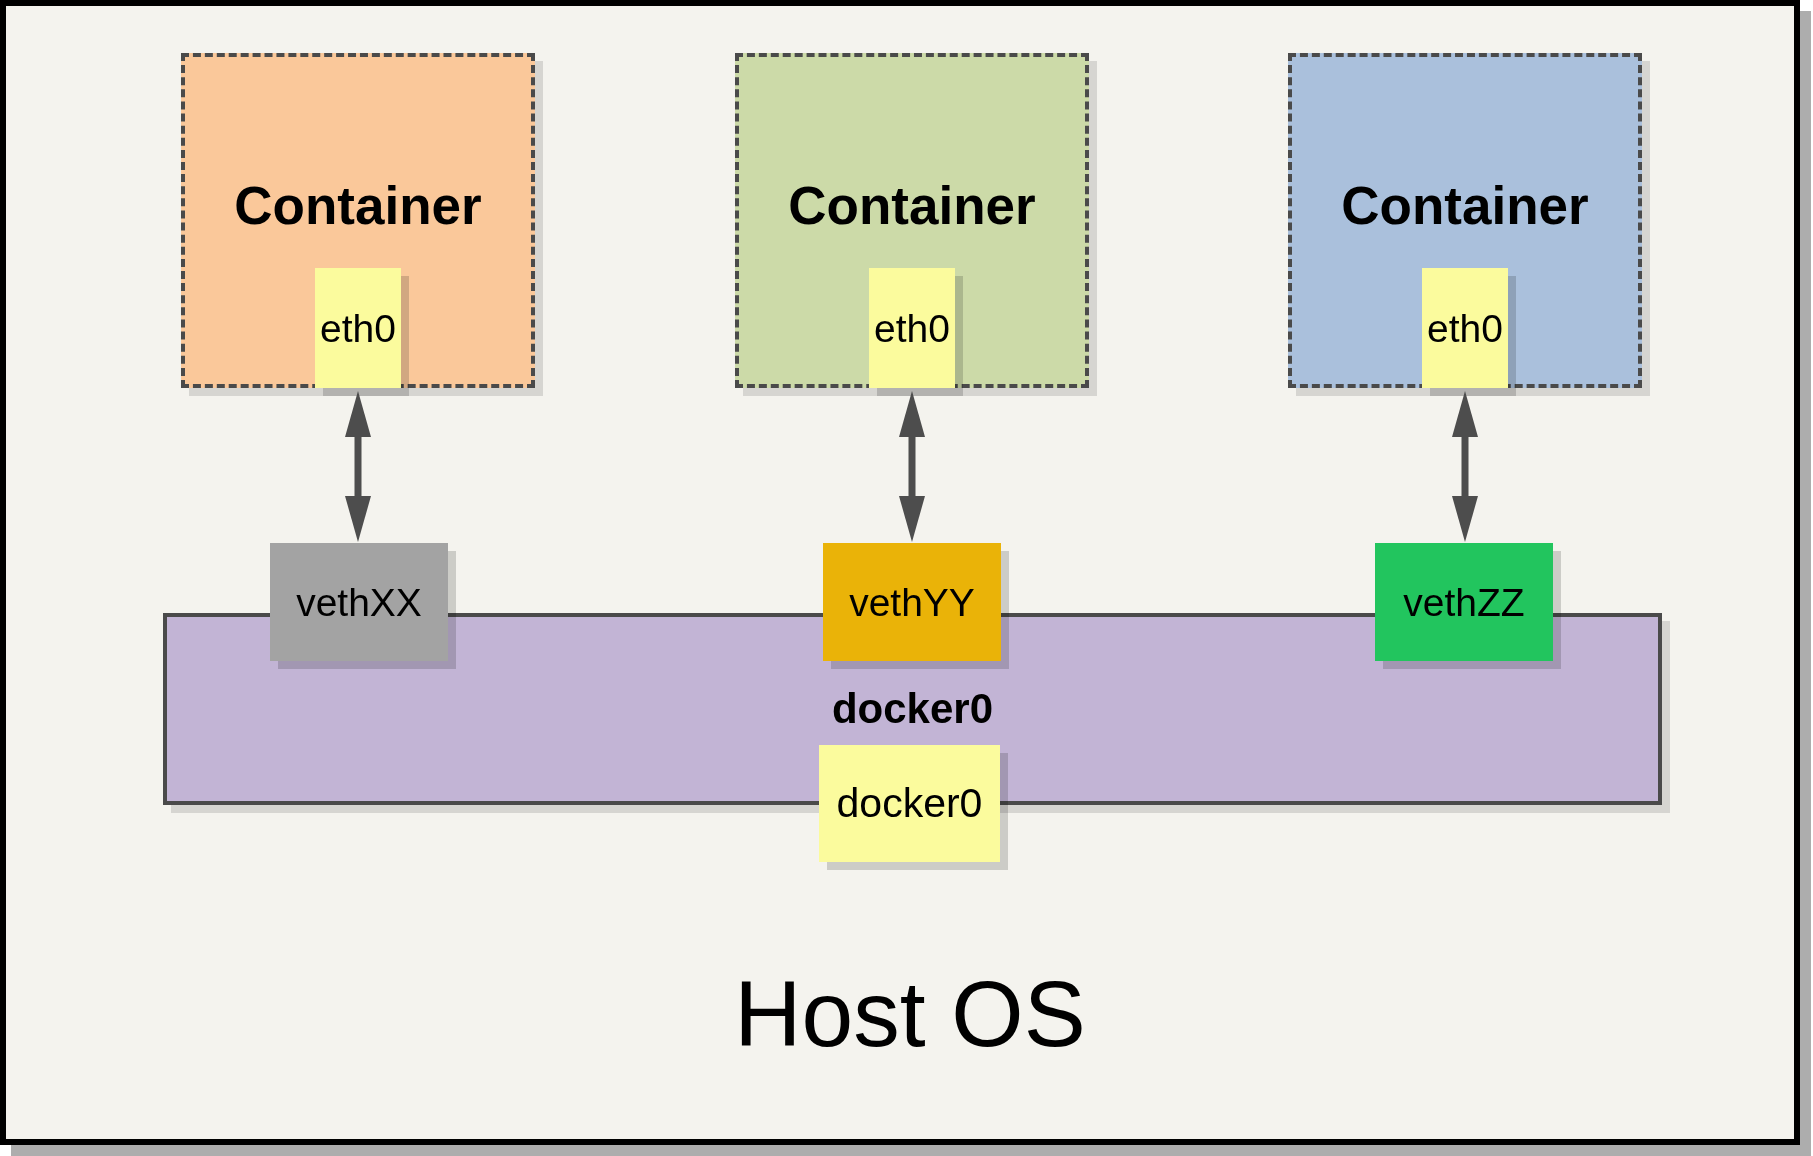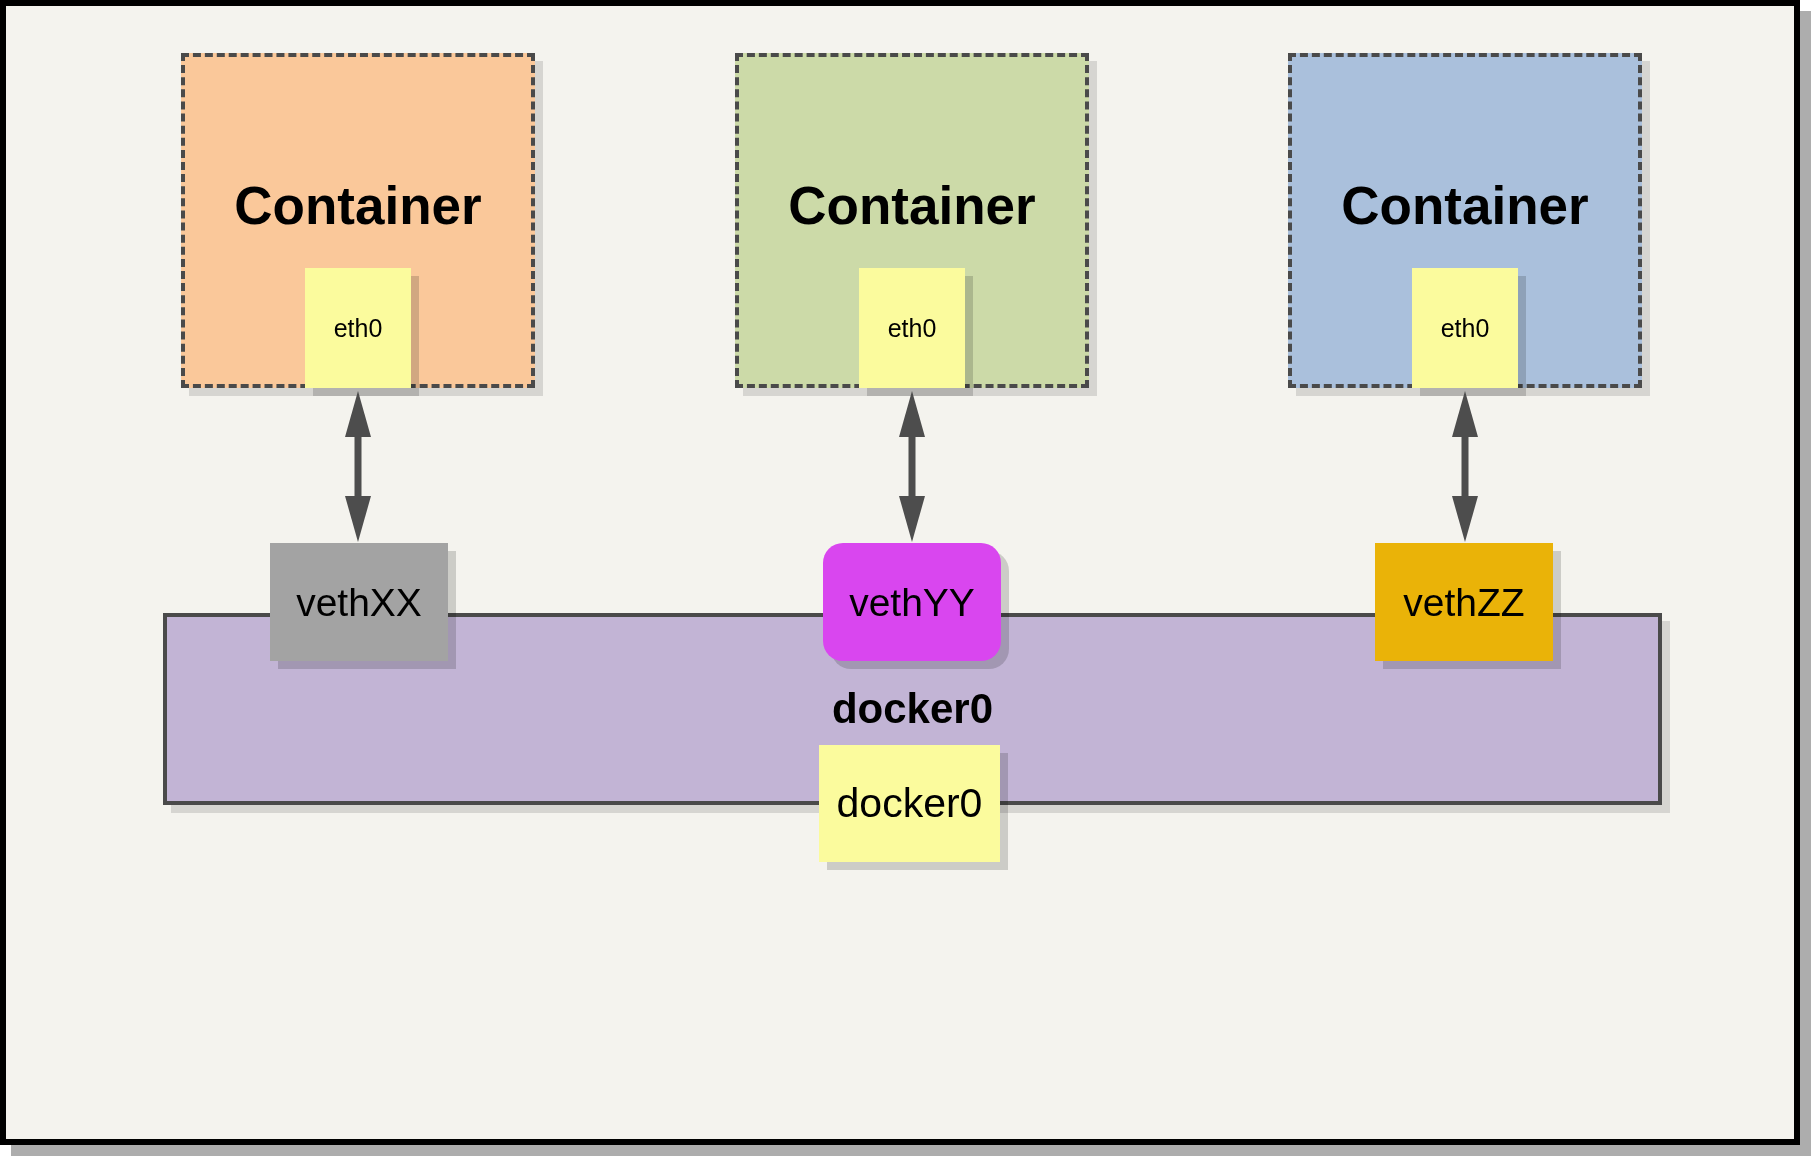--- a/index.html
+++ b/index.html
@@ -38,23 +38,23 @@
   .note {
     position: absolute;
     box-sizing: border-box;
     background: #FBFB9D;
     box-shadow: 8px 8px 0 rgba(0,0,0,0.16);
     display: flex; align-items: center; justify-content: center;
     font-size: 39px; line-height: 1;
   }
   .eth {
     left: 50%; bottom: -4px; transform: translateX(-50%);
-    width: 106px; height: 120px;
+    width: 86px; height: 120px;
     box-shadow: 8px 8px 0 rgba(0,0,0,0.16);
-    font-size: 25px;
+    font-size: 39px;
   }
   .veth { width: 178px; height: 118px; top: 537px; z-index: 4; }
   .v1 { left: 264px; }
   .v2 { left: 817px; }
   .v3 { left: 1369px; }
   .dbox {
     left: 813px; top: 739px;
     width: 181px; height: 117px;
     z-index: 5; font-size: 41px;
   }
@@ -141,27 +141,28 @@
       </svg>
     </div>
 
     <div class="bridge" style="background-color: rgb(194, 180, 213);">
       <div class="bridge-label">docker0</div>
     </div>
 
     <div class="note veth v1" style="background-color: #a3a3a3;">
       <span>vethXX</span>
     </div>
-    <div class="note veth v2" style="background-color: #d946ef; border-radius: 20px;">
+    <div class="note veth v2" style="background-color: #eab308;">
       <span>vethYY</span>
     </div>
-    <div class="note veth v3" style="background-color: #eab308;">
+    <div class="note veth v3" style="background-color: #22c55e;">
       <span>vethZZ</span>
     </div>
 
     <div class="note dbox" style="background-color: rgb(251, 251, 157);">
       <span>docker0</span>
     </div>
 
 
+    <div class="host-label">Host OS</div>
 
   </div>
 </div>
 
 </body></html>

